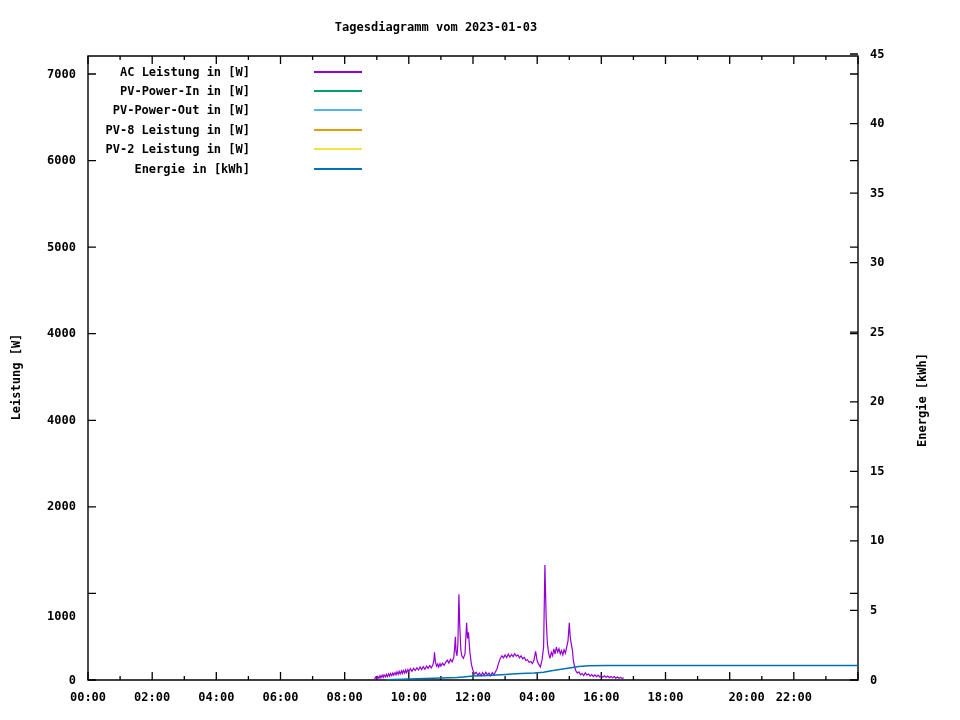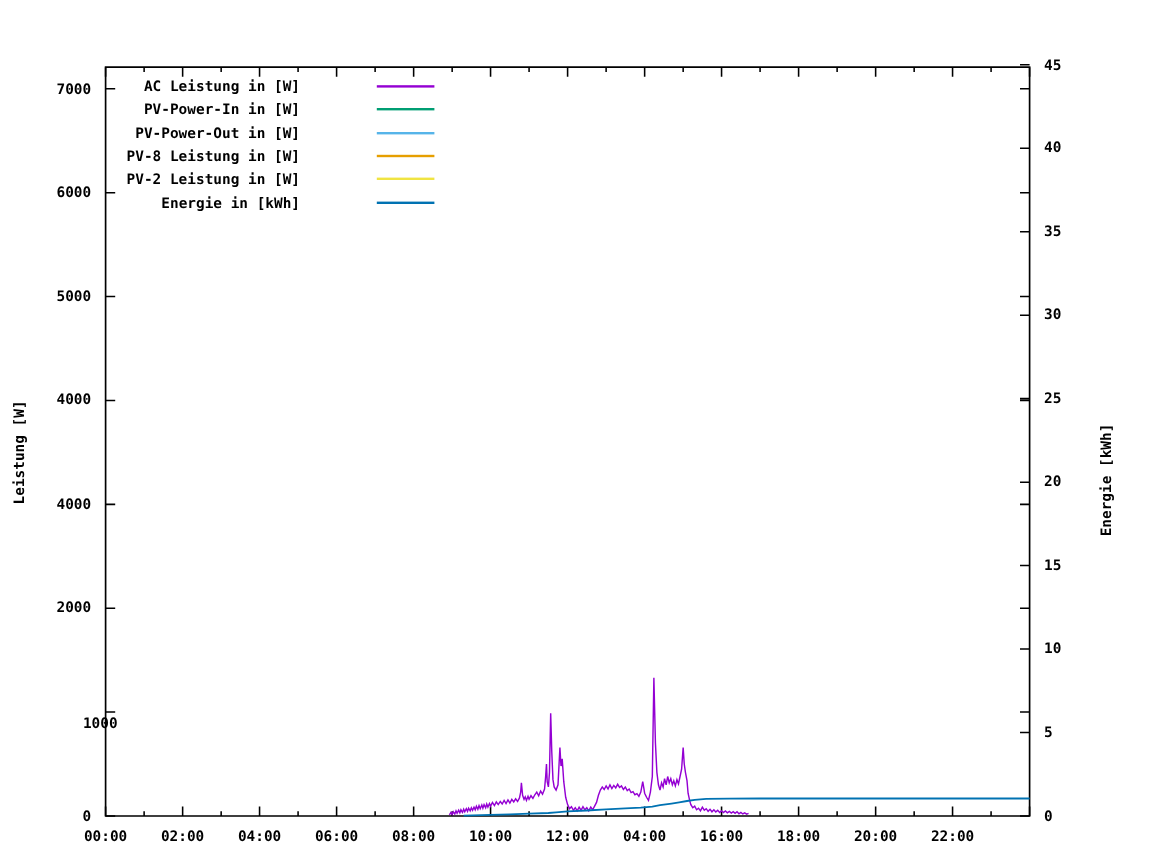--- a/index.html
+++ b/index.html
@@ -39,26 +39,27 @@
 
   <svg id="plot-svg" width="960" height="720">
     <path id="border-path" fill="none" stroke="#000000" stroke-width="1.4" d="M88,56 L858,56 L858,680 L88,680 Z"></path>
     <path id="ticks-path" fill="none" stroke="#000000" stroke-width="1.3" d="M88.0,680v-8M88.0,56v8M120.1,680v-4M120.1,56v4M152.2,680v-8M152.2,56v8M184.3,680v-4M184.3,56v4M216.3,680v-8M216.3,56v8M248.4,680v-4M248.4,56v4M280.5,680v-8M280.5,56v8M312.6,680v-4M312.6,56v4M344.7,680v-8M344.7,56v8M376.8,680v-4M376.8,56v4M408.8,680v-8M408.8,56v8M440.9,680v-4M440.9,56v4M473.0,680v-8M473.0,56v8M505.1,680v-4M505.1,56v4M537.2,680v-8M537.2,56v8M569.3,680v-4M569.3,56v4M601.3,680v-8M601.3,56v8M633.4,680v-4M633.4,56v4M665.5,680v-8M665.5,56v8M697.6,680v-4M697.6,56v4M729.7,680v-8M729.7,56v8M761.8,680v-4M761.8,56v4M793.8,680v-8M793.8,56v8M825.9,680v-4M825.9,56v4M858.0,680v-8M858.0,56v8M88,680.0h8M858,680.0h-8M88,593.4h8M858,593.4h-8M88,506.9h8M858,506.9h-8M88,420.3h8M858,420.3h-8M88,333.7h8M858,333.7h-8M88,247.1h8M858,247.1h-8M88,160.6h8M858,160.6h-8M88,74.0h8M858,74.0h-8M858,680.0h-8M858,610.4h-8M858,540.9h-8M858,471.3h-8M858,401.8h-8M858,332.2h-8M858,262.7h-8M858,193.1h-8M858,123.6h-8M858,54.0h-8"></path>
     <g id="series-group">
         <polyline points="374.5,679.1 375.8,677.0 376.8,678.7 377.7,676.5 379.0,678.3 380.0,675.7 380.9,677.8 382.2,675.2 383.2,677.4 384.1,674.8 385.4,677.0 386.4,674.4 387.3,676.5 388.6,673.9 389.6,676.1 390.5,673.5 391.8,675.7 392.8,673.1 393.8,675.2 395.0,672.6 396.0,674.8 397.0,671.8 398.2,674.4 399.2,671.3 400.2,673.9 401.5,670.9 402.4,673.5 403.4,670.5 404.7,673.1 405.6,670.0 406.6,672.6 407.9,669.6 408.8,671.8 410.4,668.7 412.0,671.3 413.6,668.3 415.2,670.5 416.9,667.9 418.5,670.0 420.1,667.0 421.7,669.6 423.3,666.6 424.9,669.2 426.5,666.1 428.1,668.3 429.7,665.7 431.3,667.9 432.9,664.9 433.9,660.1 434.5,652.3 435.5,662.7 436.7,666.1 437.7,664.0 438.7,667.0 440.0,663.6 440.9,666.1 442.5,663.1 444.1,665.3 445.7,662.3 447.3,660.1 448.9,663.1 450.5,659.2 452.1,661.8 453.8,657.5 454.7,647.1 455.4,636.7 456.0,651.4 457.0,655.8 457.9,643.6 458.9,594.3 459.8,626.3 460.8,649.7 461.8,655.8 463.4,658.4 465.0,654.0 466.6,622.9 467.5,638.4 468.5,632.4 469.8,651.4 471.4,664.4 473.0,670.5 474.6,673.9 476.2,672.2 477.8,675.2 479.4,673.1 481.0,675.7 482.6,672.6 484.2,675.2 485.8,672.2 487.4,674.8 489.0,673.1 490.6,675.7 492.3,672.6 493.9,674.8 495.5,671.8 497.1,668.7 498.7,662.7 500.3,658.4 501.9,655.8 503.5,657.9 505.1,654.9 506.7,657.5 508.3,654.0 509.9,657.1 511.5,654.5 513.1,656.6 514.7,653.6 516.3,656.2 517.9,654.9 519.5,657.9 521.1,655.8 522.7,658.8 524.3,657.5 525.9,660.5 527.5,659.7 529.1,662.3 530.8,661.4 532.4,663.6 534.0,660.1 535.6,651.4 536.5,656.6 537.2,661.0 538.8,664.4 540.4,667.0 542.0,660.1 543.6,647.1 544.9,564.9 546.2,619.4 547.4,643.6 548.7,654.0 550.0,658.4 551.3,652.3 552.6,655.8 553.8,648.8 555.1,654.0 556.4,647.1 557.7,652.3 559.0,648.8 560.3,654.0 561.5,650.6 562.8,654.9 564.1,649.7 565.4,653.2 566.7,647.1 568.0,641.0 569.3,622.9 570.2,636.7 571.2,643.6 572.5,650.6 573.4,661.0 574.7,667.0 575.7,670.5 577.3,673.1 578.9,671.8 580.5,674.8 582.1,673.5 583.7,675.7 585.3,672.6 586.9,675.2 588.5,673.9 590.1,676.1 591.7,674.4 593.3,676.5 594.9,674.8 596.5,676.7 598.1,675.2 599.7,677.0 601.3,675.7 602.9,677.2 604.5,675.8 606.1,677.4 607.8,676.1 609.4,677.6 611.0,676.4 612.6,677.8 614.2,676.5 615.8,678.1 617.4,677.0 619.0,678.3 620.6,677.4 622.2,678.4 623.8,677.8" fill="none" stroke="#9400D3" stroke-width="1.2"></polyline>
         <polyline points="386.4,679.7 408.8,679.0 424.9,678.6 440.9,678.1 457.0,677.5 463.4,676.9 473.0,676.1 489.0,675.4 505.1,674.4 521.1,673.6 534.0,673.0 543.6,672.2 550.0,671.0 559.6,669.6 566.0,668.6 572.5,667.5 578.9,666.5 588.5,665.8 607.8,665.5 633.4,665.4 858.0,665.4" fill="none" stroke="#0072B2" stroke-width="1.5"></polyline>
       </g>
   </svg>
 
+  <div class="chart-title">Tagesdiagramm vom 2023-01-03</div>
   <div class="y-axis-title">Leistung [W]</div>
   <div class="y2-axis-title">Energie [kWh]</div>
 
   <div id="yl-labels">
       <div class="tick-label yl" style="top: 672.5px;">0</div>
-      <div class="tick-label yl" style="top: 596px; margin-left: 22px;">1000</div>
+      <div class="tick-label yl" style="top: 609px;">1000</div>
       <div class="tick-label yl" style="top: 499.357px;">2000</div>
       <div class="tick-label yl" style="top: 412.786px;">4000</div>
       <div class="tick-label yl" style="top: 326.214px;">4000</div>
       <div class="tick-label yl" style="top: 239.643px;">5000</div>
       <div class="tick-label yl" style="top: 153.071px;">6000</div>
       <div class="tick-label yl" style="top: 66.5px;">7000</div>
     </div>
   <div id="yr-labels">
       <div class="tick-label yr" style="top: 672.5px;">0</div>
       <div class="tick-label yr" style="top: 602.944px;">5</div>
@@ -75,21 +76,21 @@
       <div class="tick-label xb" style="left: 53px;">00:00</div>
       <div class="tick-label xb" style="left: 117.167px;">02:00</div>
       <div class="tick-label xb" style="left: 181.333px;">04:00</div>
       <div class="tick-label xb" style="left: 245.5px;">06:00</div>
       <div class="tick-label xb" style="left: 309.667px;">08:00</div>
       <div class="tick-label xb" style="left: 373.833px;">10:00</div>
       <div class="tick-label xb" style="left: 438px;">12:00</div>
       <div class="tick-label xb" style="left: 502.167px;">04:00</div>
       <div class="tick-label xb" style="left: 566.333px;">16:00</div>
       <div class="tick-label xb" style="left: 630.5px;">18:00</div>
-      <div class="tick-label xb" style="left: 694.667px;">20:00</div>
+      <div class="tick-label xb" style="left: 694.667px; text-align: right;">20:00</div>
       <div class="tick-label xb" style="left: 758.833px;">22:00</div>
     </div>
 
   <div class="legend" id="legend">
       <div class="legend-row" style="top: 0px;"><span class="legend-label">AC Leistung in [W]</span><span class="legend-line" style="background: rgb(148, 0, 211);"></span></div>
       <div class="legend-row" style="top: 19.4px;"><span class="legend-label">PV-Power-In in [W]</span><span class="legend-line" style="background: rgb(0, 158, 115);"></span></div>
       <div class="legend-row" style="top: 38.8px;"><span class="legend-label">PV-Power-Out in [W]</span><span class="legend-line" style="background: rgb(86, 180, 233);"></span></div>
       <div class="legend-row" style="top: 58.2px;"><span class="legend-label">PV-8 Leistung in [W]</span><span class="legend-line" style="background: rgb(230, 159, 0);"></span></div>
       <div class="legend-row" style="top: 77.6px;"><span class="legend-label">PV-2 Leistung in [W]</span><span class="legend-line" style="background: rgb(240, 228, 66);"></span></div>
       <div class="legend-row" style="top: 97px;"><span class="legend-label">Energie in [kWh]</span><span class="legend-line" style="background: rgb(0, 114, 178);"></span></div>

